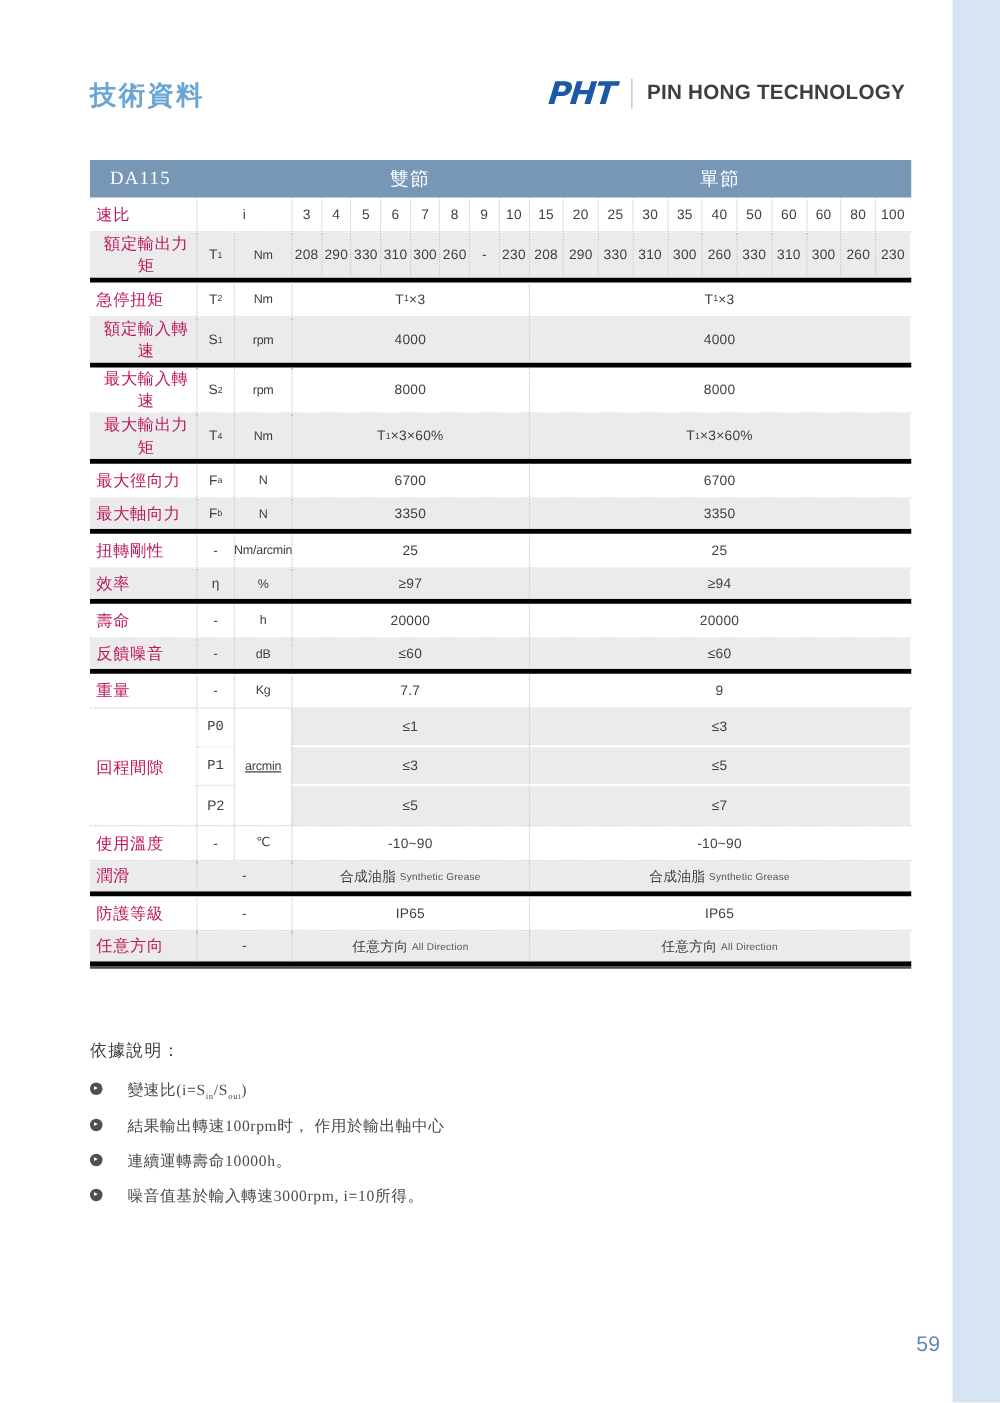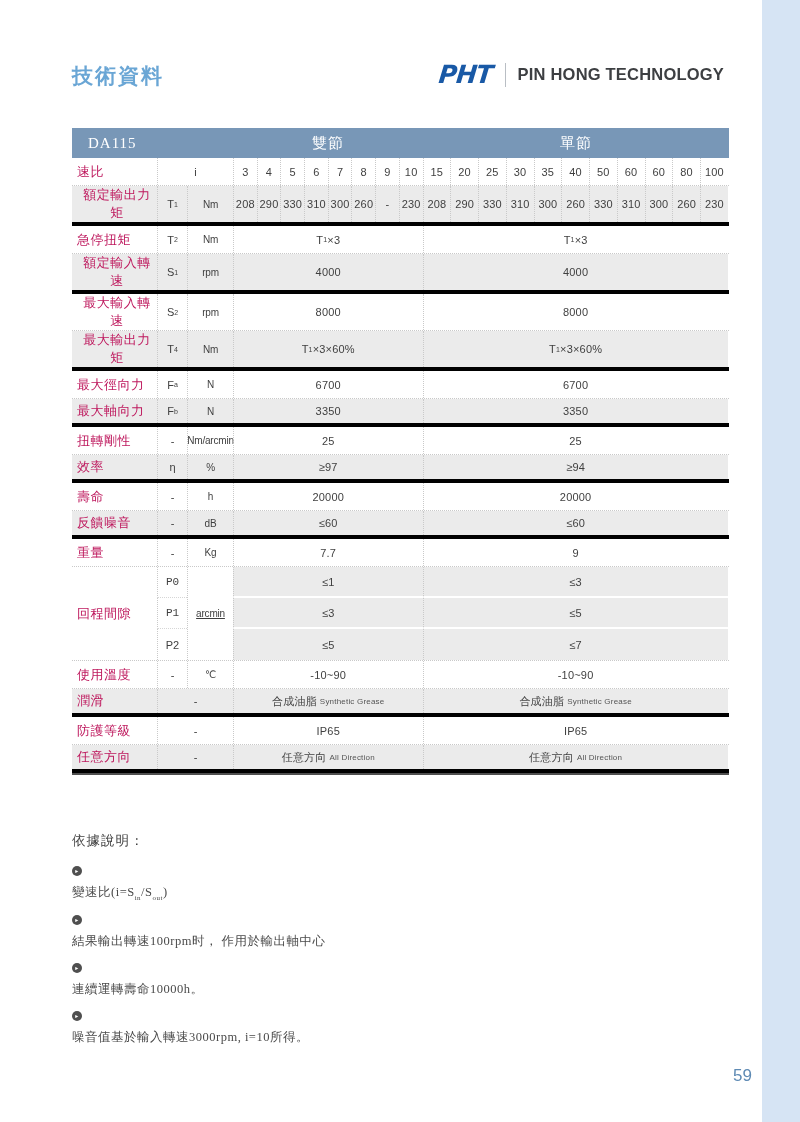--- a/index.html
+++ b/index.html
@@ -56,23 +56,23 @@
           grid-template-rows:repeat(3,31px); border-bottom:1px dotted #c9c9c9; }
   .bl-group .c-val { background:#ebebeb; }
   .bl-group .mid-border { border-bottom:2px solid #fff; }
   .bl-group .p-border { border-bottom:1px dotted #d6d6d6;font-family:Liberation Mono, monospace; }
 
   
   .notes { position:absolute; left:72px; top:832px; width:520px; }
   .notes-title { font-family:"Liberation Serif","DejaVu Serif",serif;
                  font-size:13.5px; color:#3f3f3f; letter-spacing:1px; margin-bottom:14px; }
   .notes ul { list-style:none; }
-  .notes li { display:flex; align-items:flex-start; gap:8px; margin-bottom:11px;
+  .notes li { display:flex; align-items:flex-start; gap:20px; margin-bottom:11px;
               font-family:"Liberation Serif","DejaVu Serif",serif;
-              font-size:12.5px; color:#4a4a4a; letter-spacing:0.5px;flex-direction:column; }
+              font-size:12.5px; color:#4a4a4a; letter-spacing:0.5px; }
   .notes li sub { font-size:7px; }
   .bullet-icon { flex:0 0 auto; width:10px; height:10px; margin-top:2px;
                  border-radius:50%; background:#4f4f4f; color:#fff;
                  display:flex; align-items:center; justify-content:center;
                  font-size:6px; line-height:1; }
 
   .page-number { position:absolute; right:48px; bottom:36px;
                  font-size:17px; color:#5e8ab4; }
 </style>
 </head>

